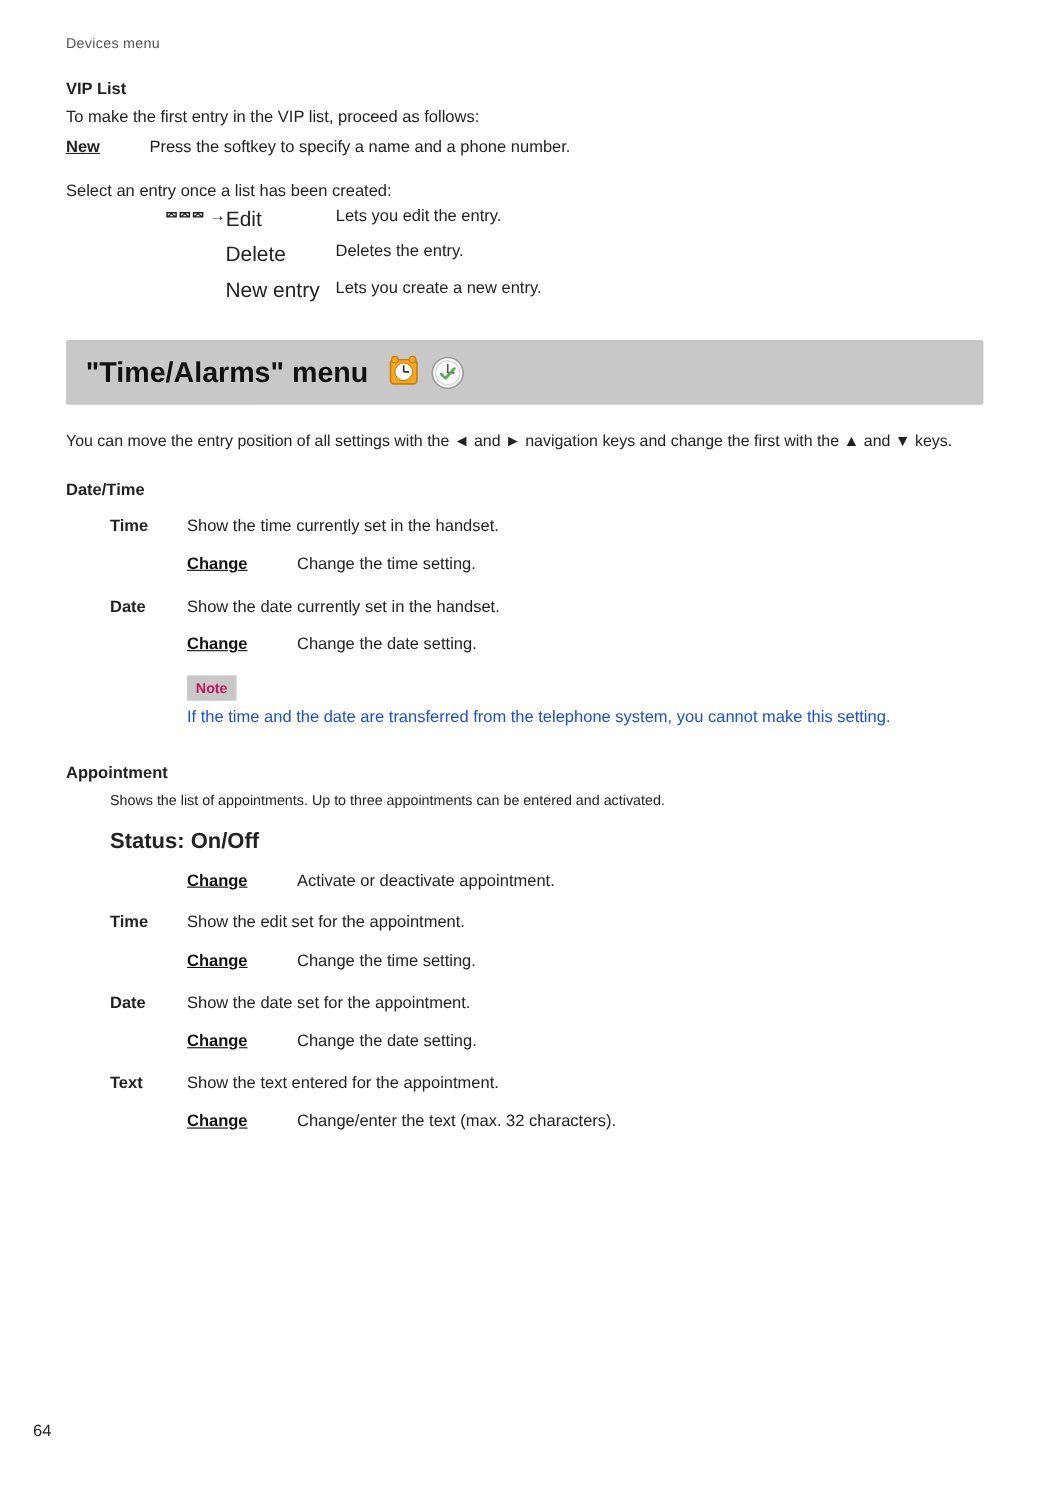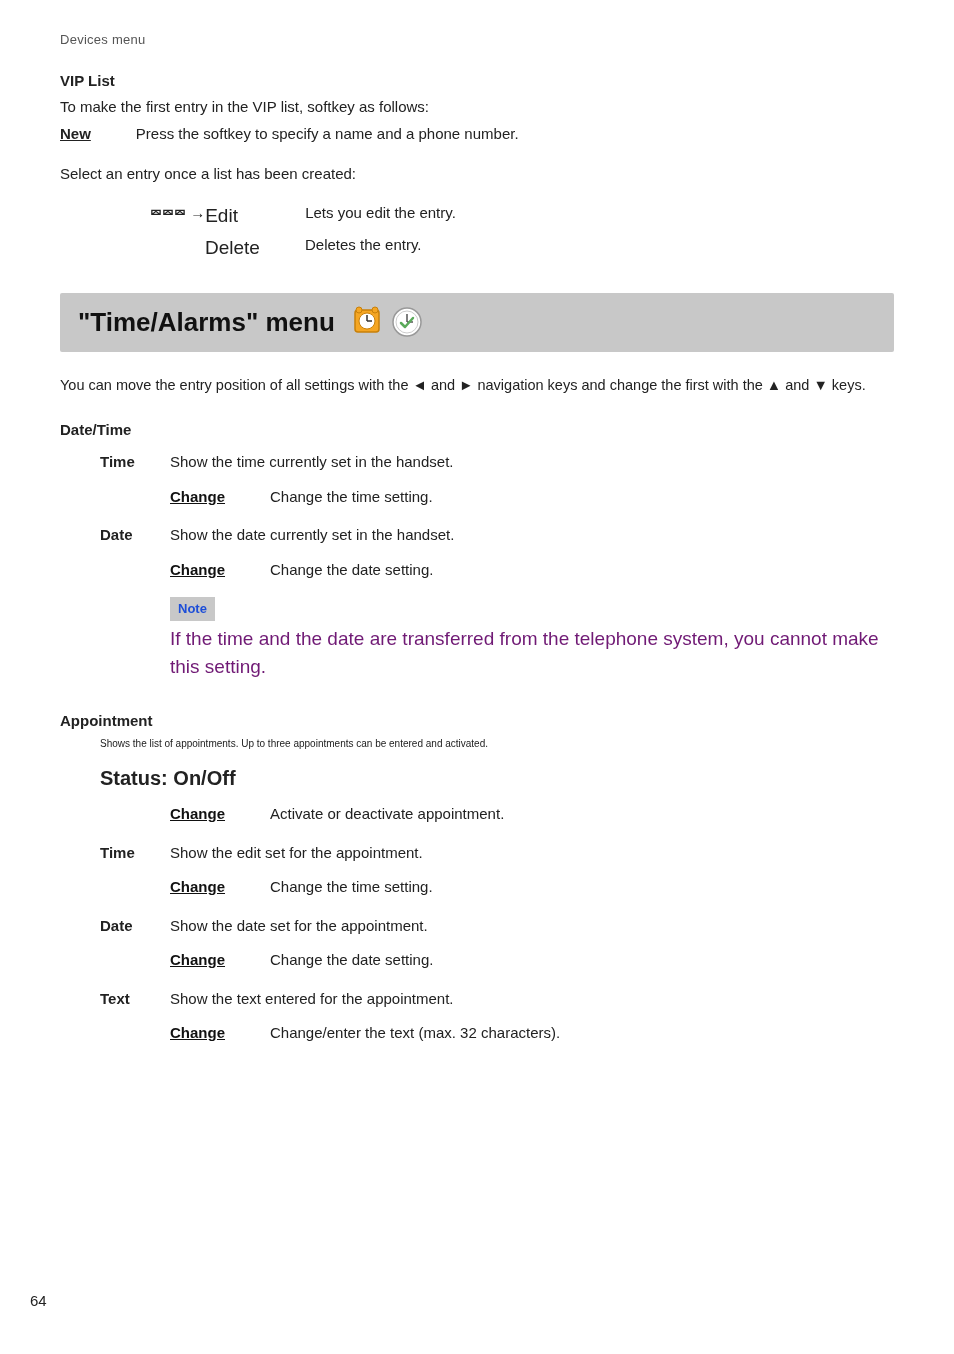--- a/index.html
+++ b/index.html
@@ -38,21 +38,21 @@
       display: inline-block;
       min-width: 55px;
     }
 
     .new-desc {
       display: inline;
     }
 
     .select-text {
       margin-top: 18px;
-      margin-bottom: 16px;
+      margin-bottom: 0;
       font-size: 15px;
     }
 
     .menu-table {
       margin-left: 90px;
       margin-bottom: 30px;
     }
 
     .menu-row {
       display: flex;
@@ -169,43 +169,43 @@
       margin: 10px 0 20px 110px;
       border: none;
     }
 
     .note-label {
       background: #c8c8c8;
       display: inline-block;
       padding: 2px 8px;
       font-size: 13px;
       font-weight: bold;
+      color: #be185d;
+      margin-bottom: 4px;
+    }
+
+    .note-text {
+      font-size: 15px;
+      line-height: 1.5;
       color: #1d4ed8;
-      margin-bottom: 4px;
-    }
-
-    .note-text {
-      font-size: 19px;
-      line-height: 1.5;
-      color: #701a75;
     }
 
     
     .appt-section {
       margin-bottom: 18px;
     }
 
     .appt-title {
       font-weight: bold;
       font-size: 15px;
       margin-bottom: 4px;
     }
 
     .appt-desc {
-      font-size: 10px;
+      font-size: 13px;
       padding-left: 40px;
       margin-bottom: 12px;
       line-height: 1.5;
     }
 
     .status-label {
       font-weight: bold;
       font-size: 20px;
       padding-left: 40px;
       margin-bottom: 10px;
@@ -213,21 +213,21 @@
   </style>
 </head>
 <body>
 
 <div class="page-header">
   <span>Devices menu</span>
 </div>
 
 <div class="dt-section">
   <div class="section-title">VIP List</div>
-  <div class="intro-text">To make the first entry in the VIP list, softkey as follows:</div>
+  <div class="intro-text">To make the first entry in the VIP list, proceed as follows:</div>
   <div class="intro-text">
     <span class="new-label">New</span>
     &nbsp;&nbsp;&nbsp;
     <span class="new-desc">Press the softkey to specify a name and a phone number.</span>
   </div>
 
   <div class="select-text">Select an entry once a list has been created:</div>
 
   <div class="menu-table">
     <div class="menu-row">
@@ -235,20 +235,25 @@
         <span style="font-weight:bold;">⮹⮹⮹</span> →
       </span>
       <span class="menu-key">Edit</span>
       <span class="menu-val">Lets you edit the entry.</span>
     </div>
     <div class="menu-row">
       <span class="arrow-col"></span>
       <span class="menu-key">Delete</span>
       <span class="menu-val">Deletes the entry.</span>
     </div>
+    <div class="menu-row">
+      <span class="arrow-col"></span>
+      <span class="menu-key">New entry</span>
+      <span class="menu-val">Lets you create a new entry.</span>
+    </div>
   </div>
 </div>
 
 <div class="banner">
   <span class="banner-title">"Time/Alarms" menu</span>
   <div class="banner-icons">
 
     <div class="icon-box">
       <svg width="34" height="34" viewBox="0 0 34 34">
 

